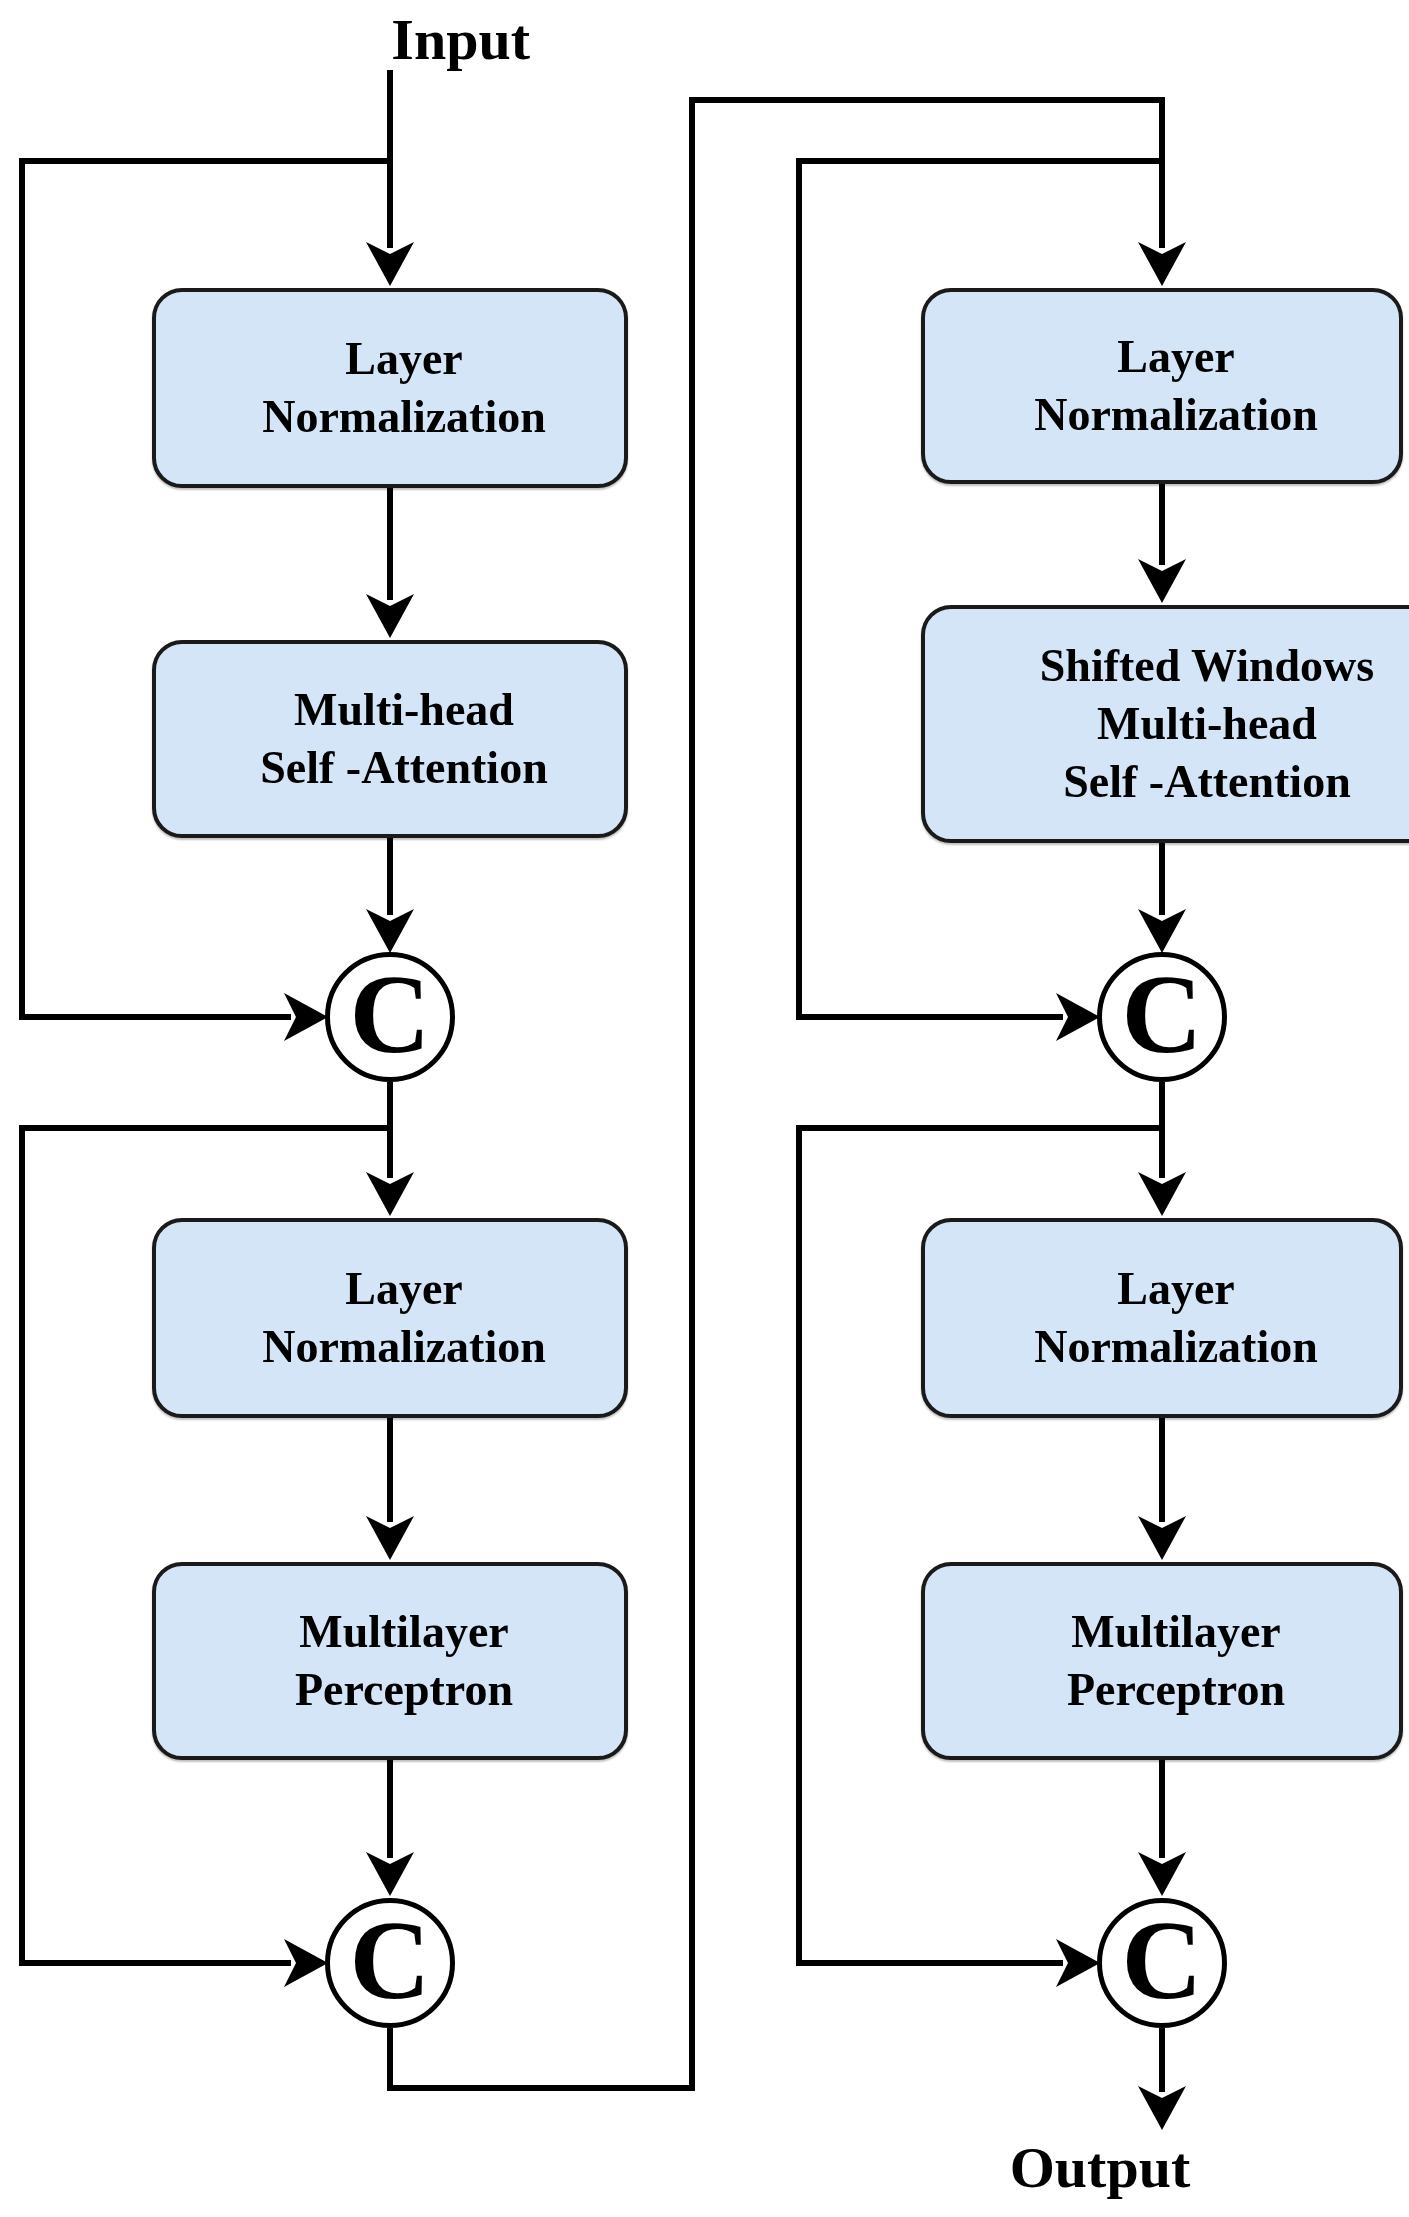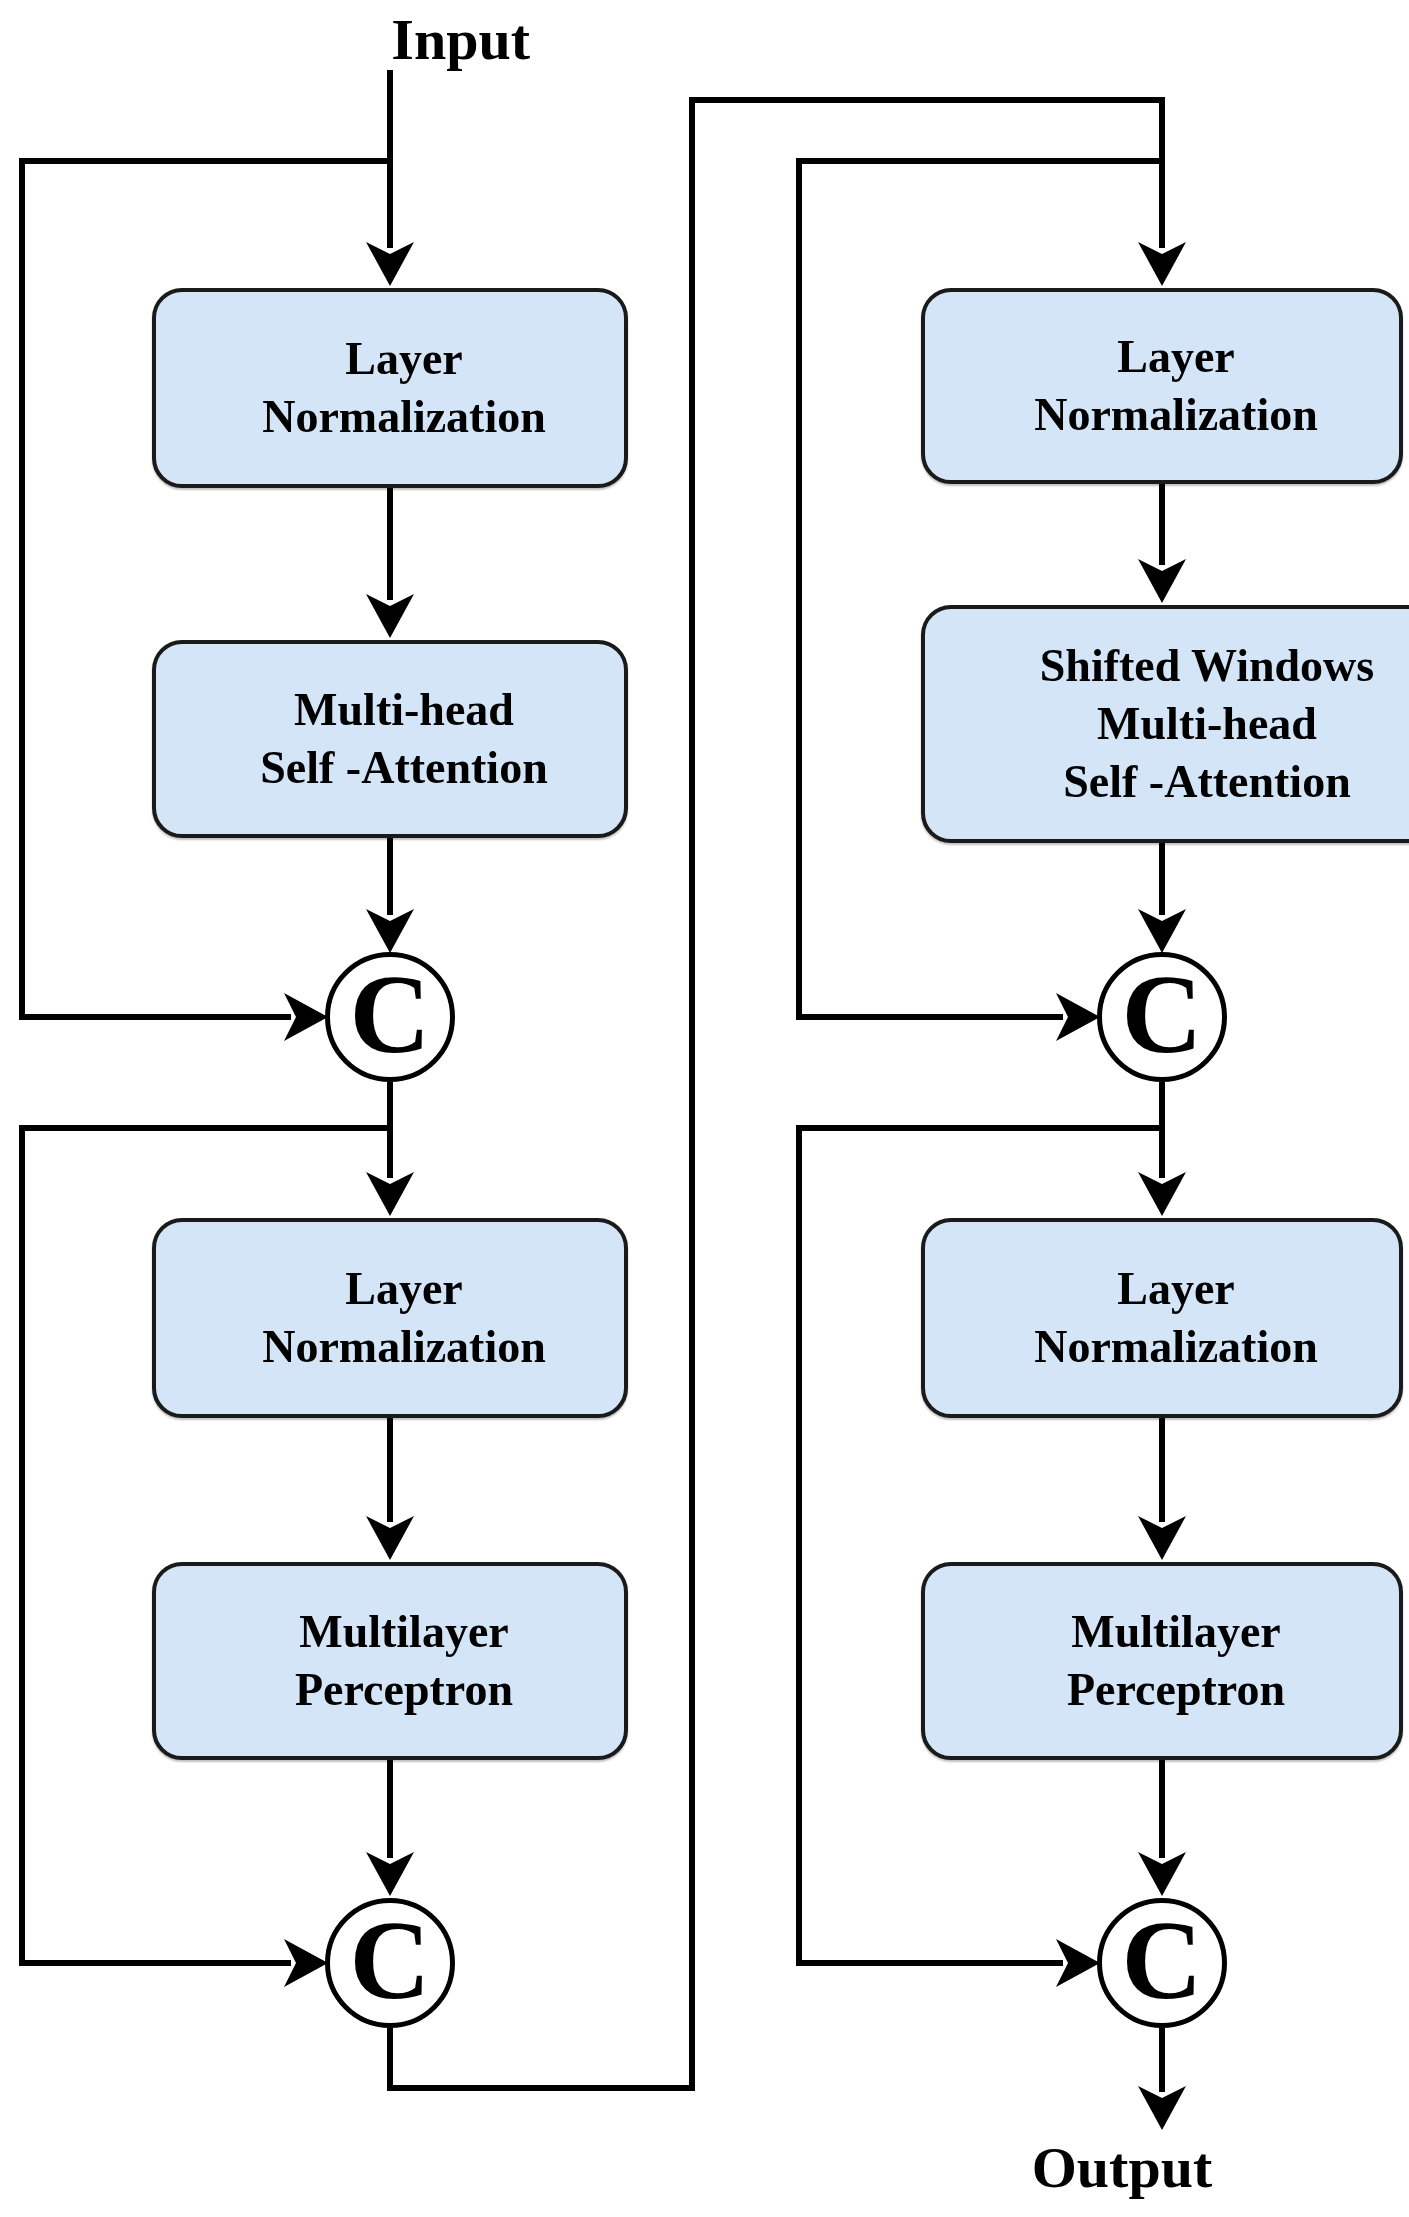--- a/index.html
+++ b/index.html
@@ -94,21 +94,21 @@
     <polygon class="head" points="1162,1216 1138,1172 1162,1184 1186,1172"></polygon>
     <path class="wire" d="M1162,1418 V1522"></path>
     <polygon class="head" points="1162,1560 1138,1516 1162,1528 1186,1516"></polygon>
     <path class="wire" d="M1162,1760 V1858"></path>
     <polygon class="head" points="1162,1896 1138,1852 1162,1864 1186,1852"></polygon>
     <path class="wire" d="M1162,2028 V2092"></path>
     <polygon class="head" points="1162,2130 1138,2086 1162,2098 1186,2086"></polygon>
   </svg>
 
   <div class="io-label" style="left:250px;top:6px;text-align:right;">Input</div>
-  <div class="io-label" style="left:982px;top:2134px;">Output</div>
+  <div class="io-label" style="left:960px;top:2134px;">Output</div>
 
   <div class="node" style="left:152px;top:288px;width:476px;height:200px;">Layer
 Normalization</div>
   <div class="node" style="left:152px;top:640px;width:476px;height:198px;">Multi-head
 Self -Attention</div>
   <div class="node" style="left:152px;top:1218px;width:476px;height:200px;">Layer
 Normalization</div>
   <div class="node" style="left:152px;top:1562px;width:476px;height:198px;">Multilayer
 Perceptron</div>
 

